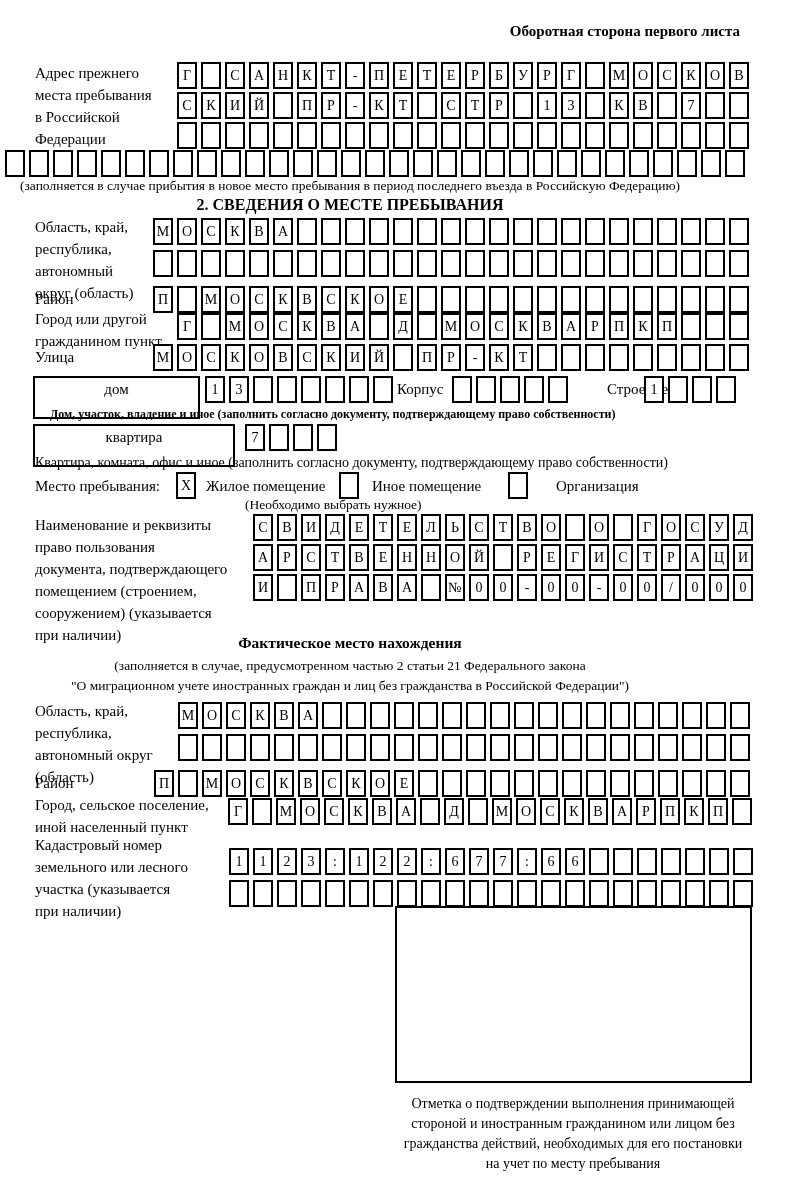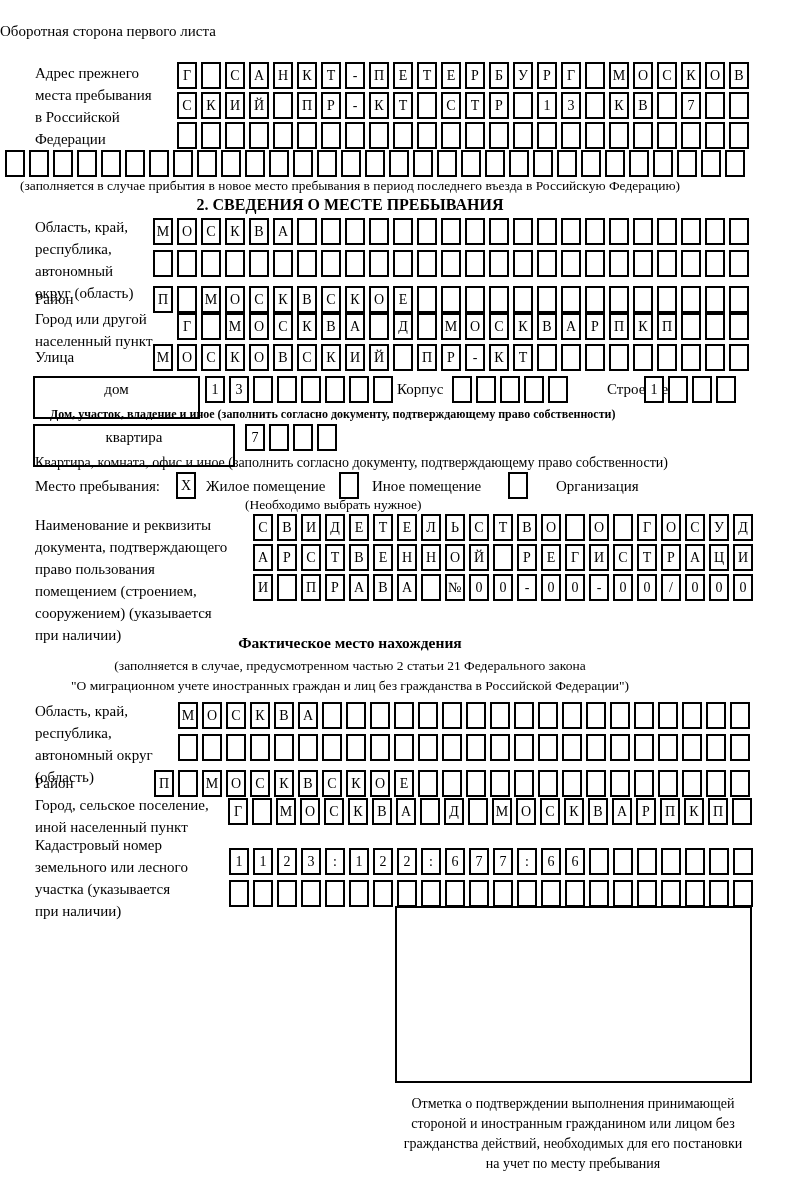--- a/index.html
+++ b/index.html
@@ -14,21 +14,21 @@
   .boxrow{position:absolute;display:flex;gap:4px;}
   .cell{flex:none;width:20px;height:27px;box-sizing:border-box;border:2px solid #000;
         font-size:14px;line-height:23px;text-align:center;background:#fff;}
   .wbox{position:absolute;box-sizing:border-box;border:2px solid #000;height:43px;
         font-size:15px;line-height:23px;text-align:center;background:#fff;}
   .stamp{position:absolute;box-sizing:border-box;border:2px solid #000;background:#fff;}
 </style>
 </head>
 <body>
 
-<div class="abs lbl" style="top:20px;left:0;width:740px;">Оборотная сторона первого листа</div>
+<div class="abs lbl" style="top:20px;left:0;width:740px;text-align:right;font-weight:bold;">Оборотная сторона первого листа</div>
 
 <div class="abs lbl" style="top:62px;left:35px;">
     <div>Адрес прежнего</div>
     <div>места пребывания</div>
     <div>в Российской</div>
     <div>Федерации</div>
   </div>
 <div class="boxrow" style="top:62px;left:177px;">
     <span class="cell">Г</span>
     <span class="cell"></span>
@@ -229,21 +229,21 @@
     <span class="cell"></span>
     <span class="cell"></span>
     <span class="cell"></span>
     <span class="cell"></span>
     <span class="cell"></span>
     <span class="cell"></span>
   </div>
 
 <div class="abs lbl" style="top:308px;left:35px;">
     <div>Город или другой</div>
-    <div>населенный пункт</div>
+    <div>гражданином пункт</div>
   </div>
 <div class="boxrow" style="top:313px;left:177px;">
     <span class="cell">Г</span>
     <span class="cell"></span>
     <span class="cell">М</span>
     <span class="cell">О</span>
     <span class="cell">С</span>
     <span class="cell">К</span>
     <span class="cell">В</span>
     <span class="cell">А</span>
@@ -341,22 +341,22 @@
   </div>
 <div class="abs lbl" style="top:475px;left:372px;">Иное помещение</div>
 <div class="boxrow" style="top:472px;left:508px;">
     <span class="cell"></span>
   </div>
 <div class="abs lbl" style="top:475px;left:556px;">Организация</div>
 <div class="abs cap" style="top:497px;left:245px;">(Необходимо выбрать нужное)</div>
 
 <div class="abs lbl" style="top:514px;left:35px;">
     <div>Наименование и реквизиты</div>
+    <div>право пользования</div>
     <div>документа, подтверждающего</div>
-    <div>право пользования</div>
     <div>помещением (строением,</div>
     <div>сооружением) (указывается</div>
     <div>при наличии)</div>
   </div>
 <div class="boxrow" style="top:514px;left:253px;">
     <span class="cell">С</span>
     <span class="cell">В</span>
     <span class="cell">И</span>
     <span class="cell">Д</span>
     <span class="cell">Е</span>

